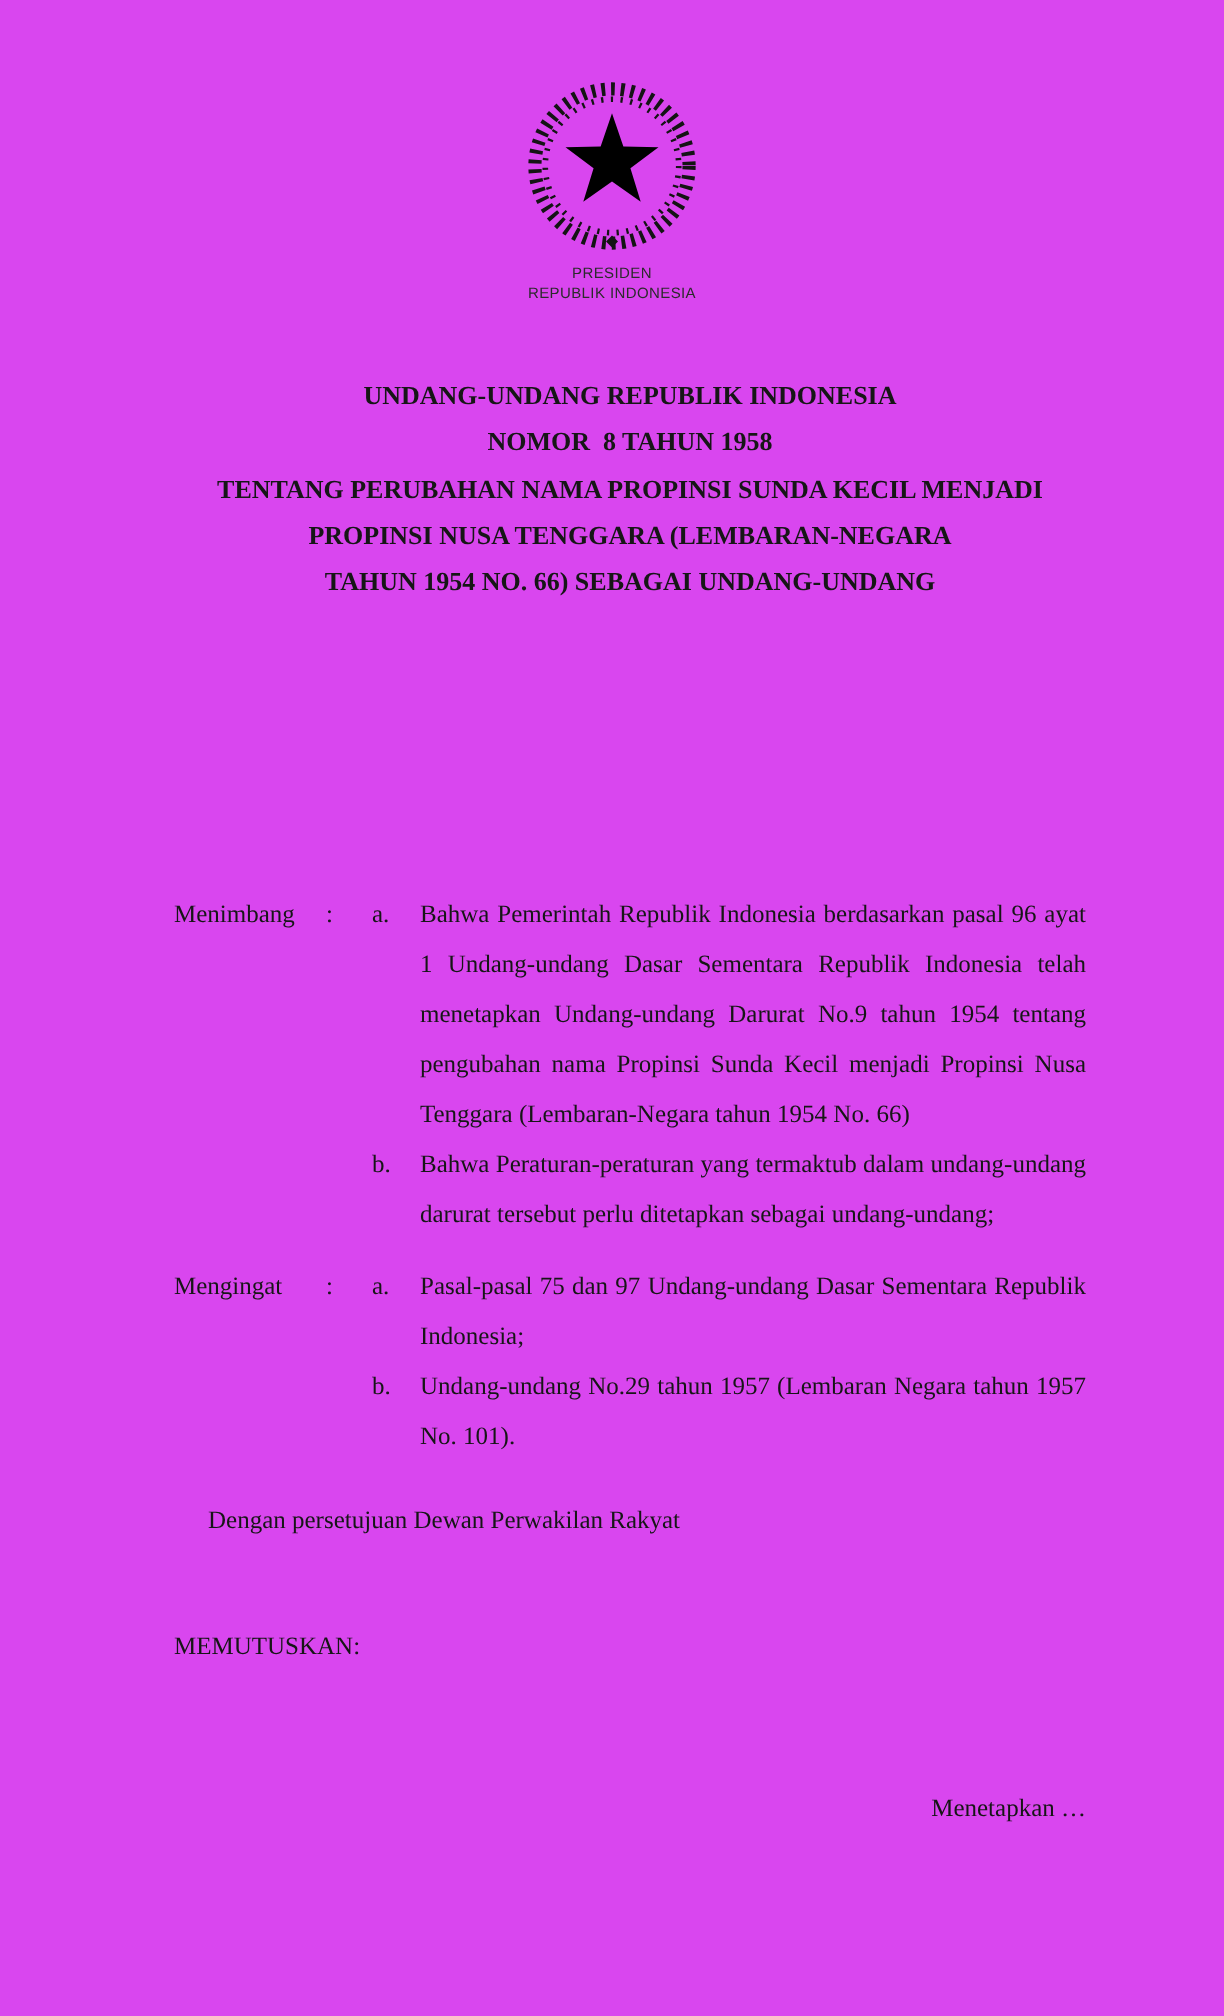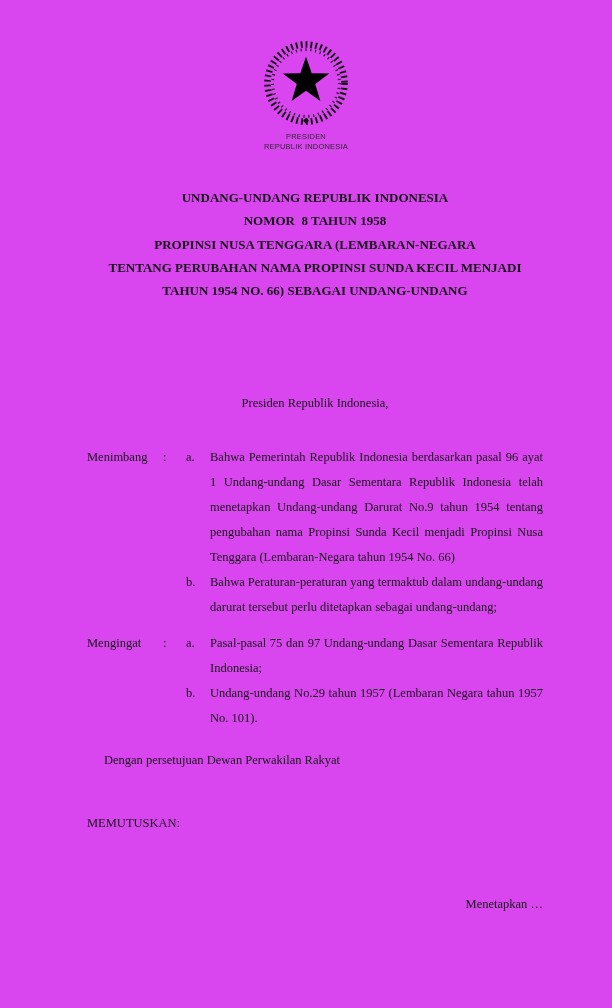--- a/index.html
+++ b/index.html
@@ -80,26 +80,25 @@
     </svg>
     <div class="letterhead-text">
       <div>PRESIDEN</div>
       <div>REPUBLIK INDONESIA</div>
     </div>
   </header>
 
   <section class="title-block">
     <div class="title-line">UNDANG-UNDANG REPUBLIK INDONESIA</div>
     <div class="title-line">NOMOR  8 TAHUN 1958</div>
+    <div class="title-line">TENTANG PERUBAHAN NAMA PROPINSI SUNDA KECIL MENJADI</div>
     <div class="title-line">PROPINSI NUSA TENGGARA (LEMBARAN-NEGARA</div>
-    <div class="title-line">TENTANG PERUBAHAN NAMA PROPINSI SUNDA KECIL MENJADI</div>
     <div class="title-line">TAHUN 1954 NO. 66) SEBAGAI UNDANG-UNDANG</div>
   </section>
 
-  <p class="opening">Presiden Republik Indonesia,</p>
 
   <section class="considerations">
 
     <div class="cons-group">
       <div class="cons-label">Menimbang</div>
       <div class="cons-colon">:</div>
       <div class="cons-items">
         <div class="cons-item">
           <div class="item-marker">a.</div>
           <div class="item-text">Bahwa Pemerintah Republik Indonesia berdasarkan pasal 96 ayat 1 Undang-undang Dasar Sementara Republik Indonesia telah menetapkan Undang-undang Darurat No.9 tahun 1954 tentang pengubahan nama Propinsi Sunda Kecil menjadi Propinsi Nusa Tenggara (Lembaran-Negara tahun 1954 No. 66)</div>

